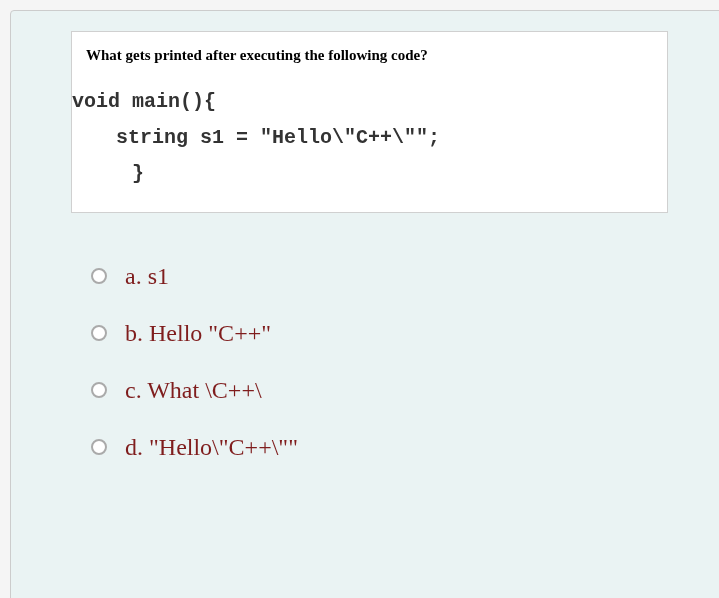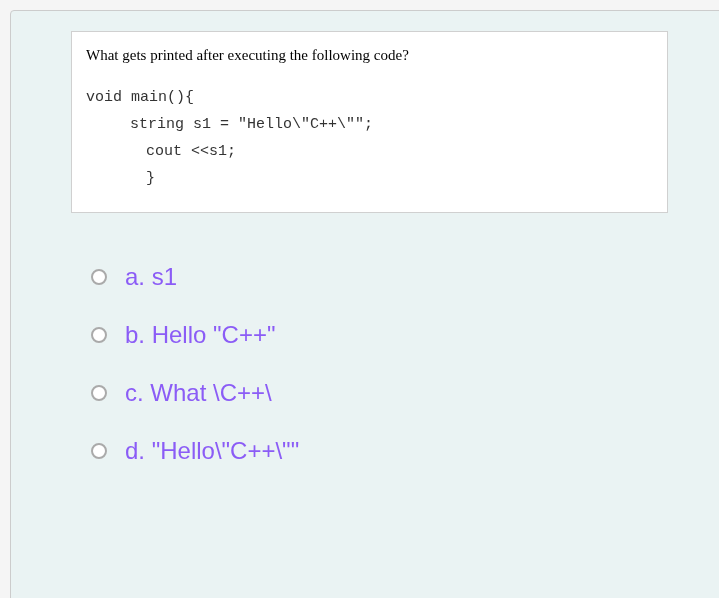--- a/index.html
+++ b/index.html
@@ -22,32 +22,33 @@
       position: relative;
     }
     .question-box {
       background: #ffffff;
       margin: 20px 60px 30px 60px;
       padding: 0;
       border: 1px solid #d0d0d0;
     }
     .question-title {
       font-family: "Times New Roman", serif;
-      font-weight: normal;
+      font-weight: bold;
       font-size: 15px;
       color: #000;
       padding: 14px 14px 18px 14px;
       line-height: 1.3;
     }
     .code-block {
       font-family: "Courier New", monospace;
-      font-size: 15px;
+      font-size: 20px;
       color: #333;
-      padding: 0 14px 20px 14px;
+      padding: 0 14px 20px 0;
       line-height: 1.8;
+      font-weight: bold;
     }
     .code-line-1 {
       padding-left: 0;
     }
     .code-line-2 {
       padding-left: 44px;
     }
     .code-line-3 {
       padding-left: 60px;
     }
@@ -66,36 +67,35 @@
       width: 16px;
       height: 16px;
       border: 2px solid #aaa;
       border-radius: 50%;
       background: #fff;
       margin-right: 18px;
       flex-shrink: 0;
       cursor: pointer;
     }
     .option-text {
-      font-family: Liberation Sans, sans-serif;
+      font-family: Liberation Serif, serif;
       font-size: 24px;
-      color: #8b5cf6;
+      color: #7f1d1d;
       text-align: right;
     }
   </style>
 </head>
 <body>
 
 <div class="container">
   <div class="question-box">
     <div class="question-title">What gets printed after executing the following code?</div>
     <div class="code-block">
       <div class="code-line-1">void main(){</div>
       <div class="code-line-2">string s1 = "Hello\"C++\"";</div>
-      <div class="code-line-3">cout &lt;&lt;s1;</div>
       <div class="code-line-4">}</div>
     </div>
   </div>
   <div class="options">
     <div class="option">
       <div class="radio"></div>
       <div class="option-text">a. s1</div>
     </div>
     <div class="option">
       <div class="radio"></div>

